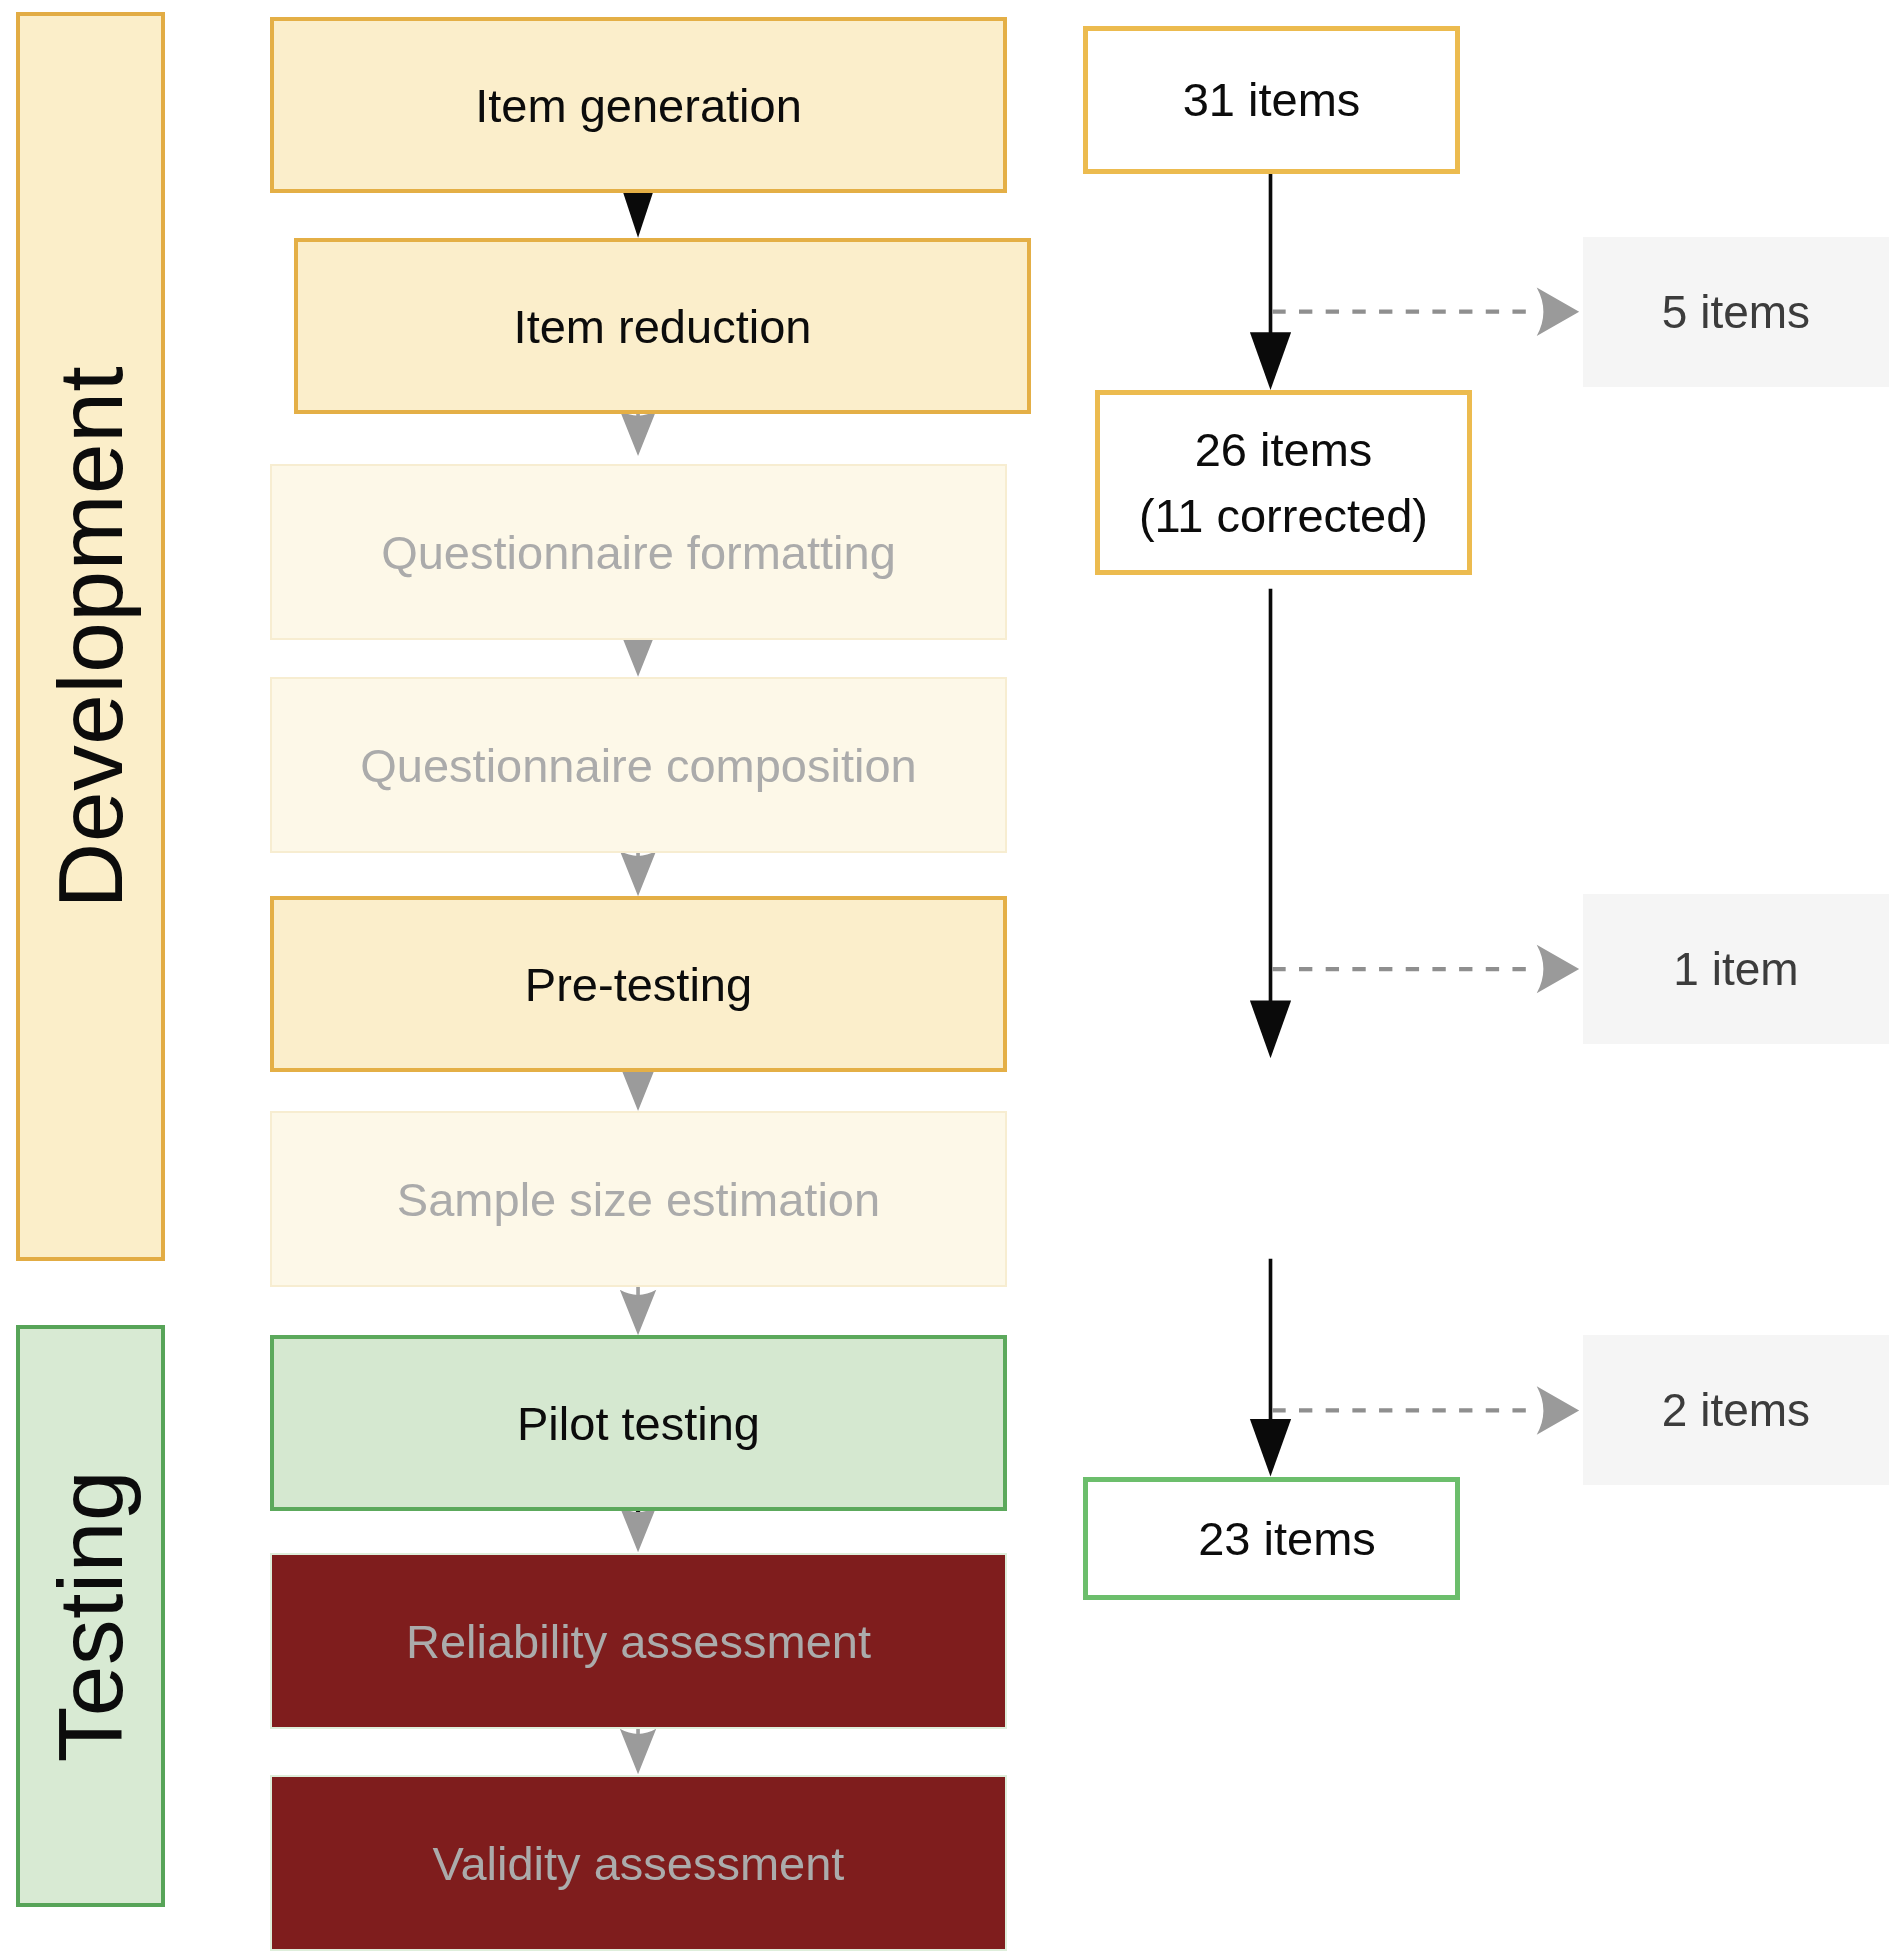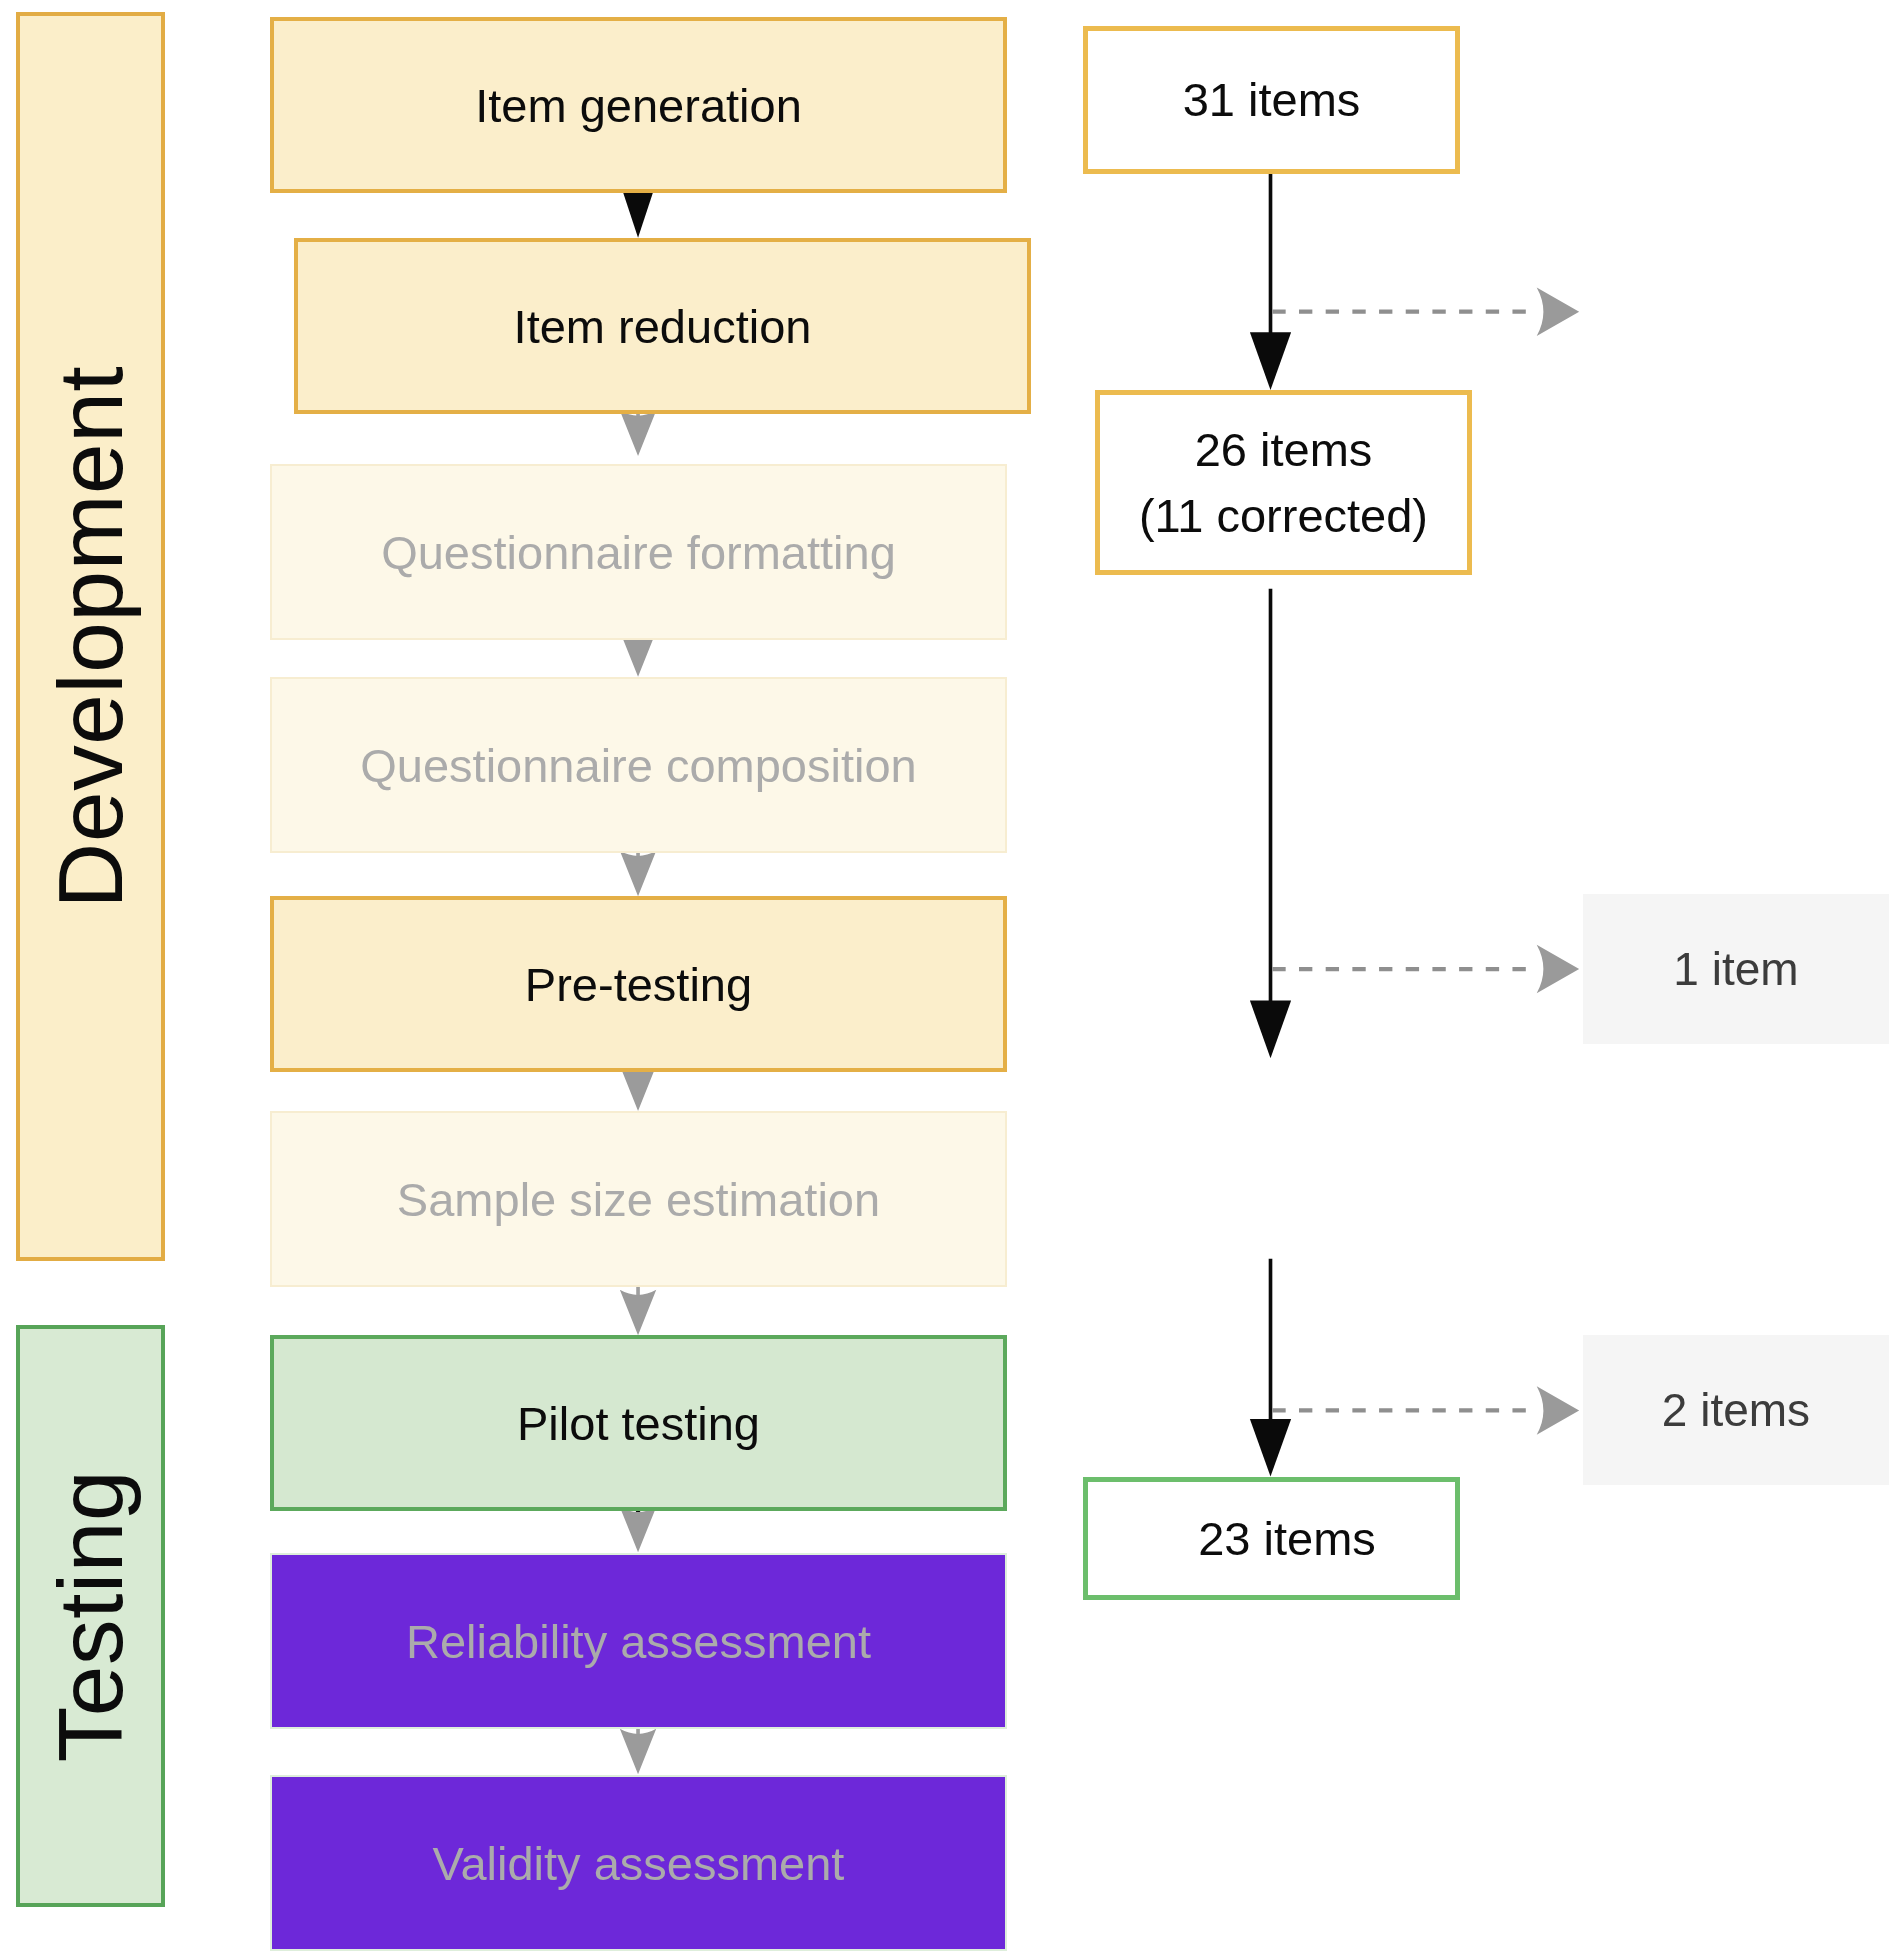--- a/index.html
+++ b/index.html
@@ -24,21 +24,21 @@
 
   
   .step{
     position:absolute;left:270px;width:737px;height:176px;
     box-sizing:border-box;display:flex;align-items:center;justify-content:center;
     font-size:47px;text-align:center;
   }
   .y-solid{background:#FBEECB;border:4.2px solid #E4AF46;color:#0c0c0c;}
   .y-faded{background:#FDF8E8;border:2.4px solid #F7EDD1;color:#ABABAB;}
   .g-solid{background:#D5E8D0;border:4.2px solid #5CA95C;color:#0c0c0c;}
-  .g-faded{background:#6d28d9;border:2.4px solid #DEEEDB;color:#ABABAB;}
+  .g-faded{background:#7f1d1d;border:2.4px solid #DEEEDB;color:#ABABAB;}
   .s1{top:17px;}  .s2{top:238px;margin-left:24px;}  .s3{top:456px;margin-top:8px;}
   .s4{top:677px;}.s5{top:896px;} .s6{top:1111px;}
   .s7{top:1335px;}.s8{top:1553px;} .s9{top:1775px;}
 
   
   .count{
     position:absolute;left:1083px;width:377px;
     box-sizing:border-box;background:#ffffff;
     display:flex;flex-direction:column;align-items:center;justify-content:center;
     font-size:47px;color:#0c0c0c;text-align:center;line-height:66px;
@@ -168,20 +168,23 @@
   </div>
   <div class="count count-amber c2">
     <span class="count-value">26 items</span>
     <span class="count-note">(11 corrected)</span>
   </div>
   <div class="count count-green c4">
     <span class="count-value">23 items</span>
 
   </div>
 
+  <div class="removed r1">
+    <span>5 items</span>
+  </div>
   <div class="removed r2">
     <span>1 item</span>
   </div>
   <div class="removed r3">
     <span>2 items</span>
   </div>
 
 </div>
 
 

